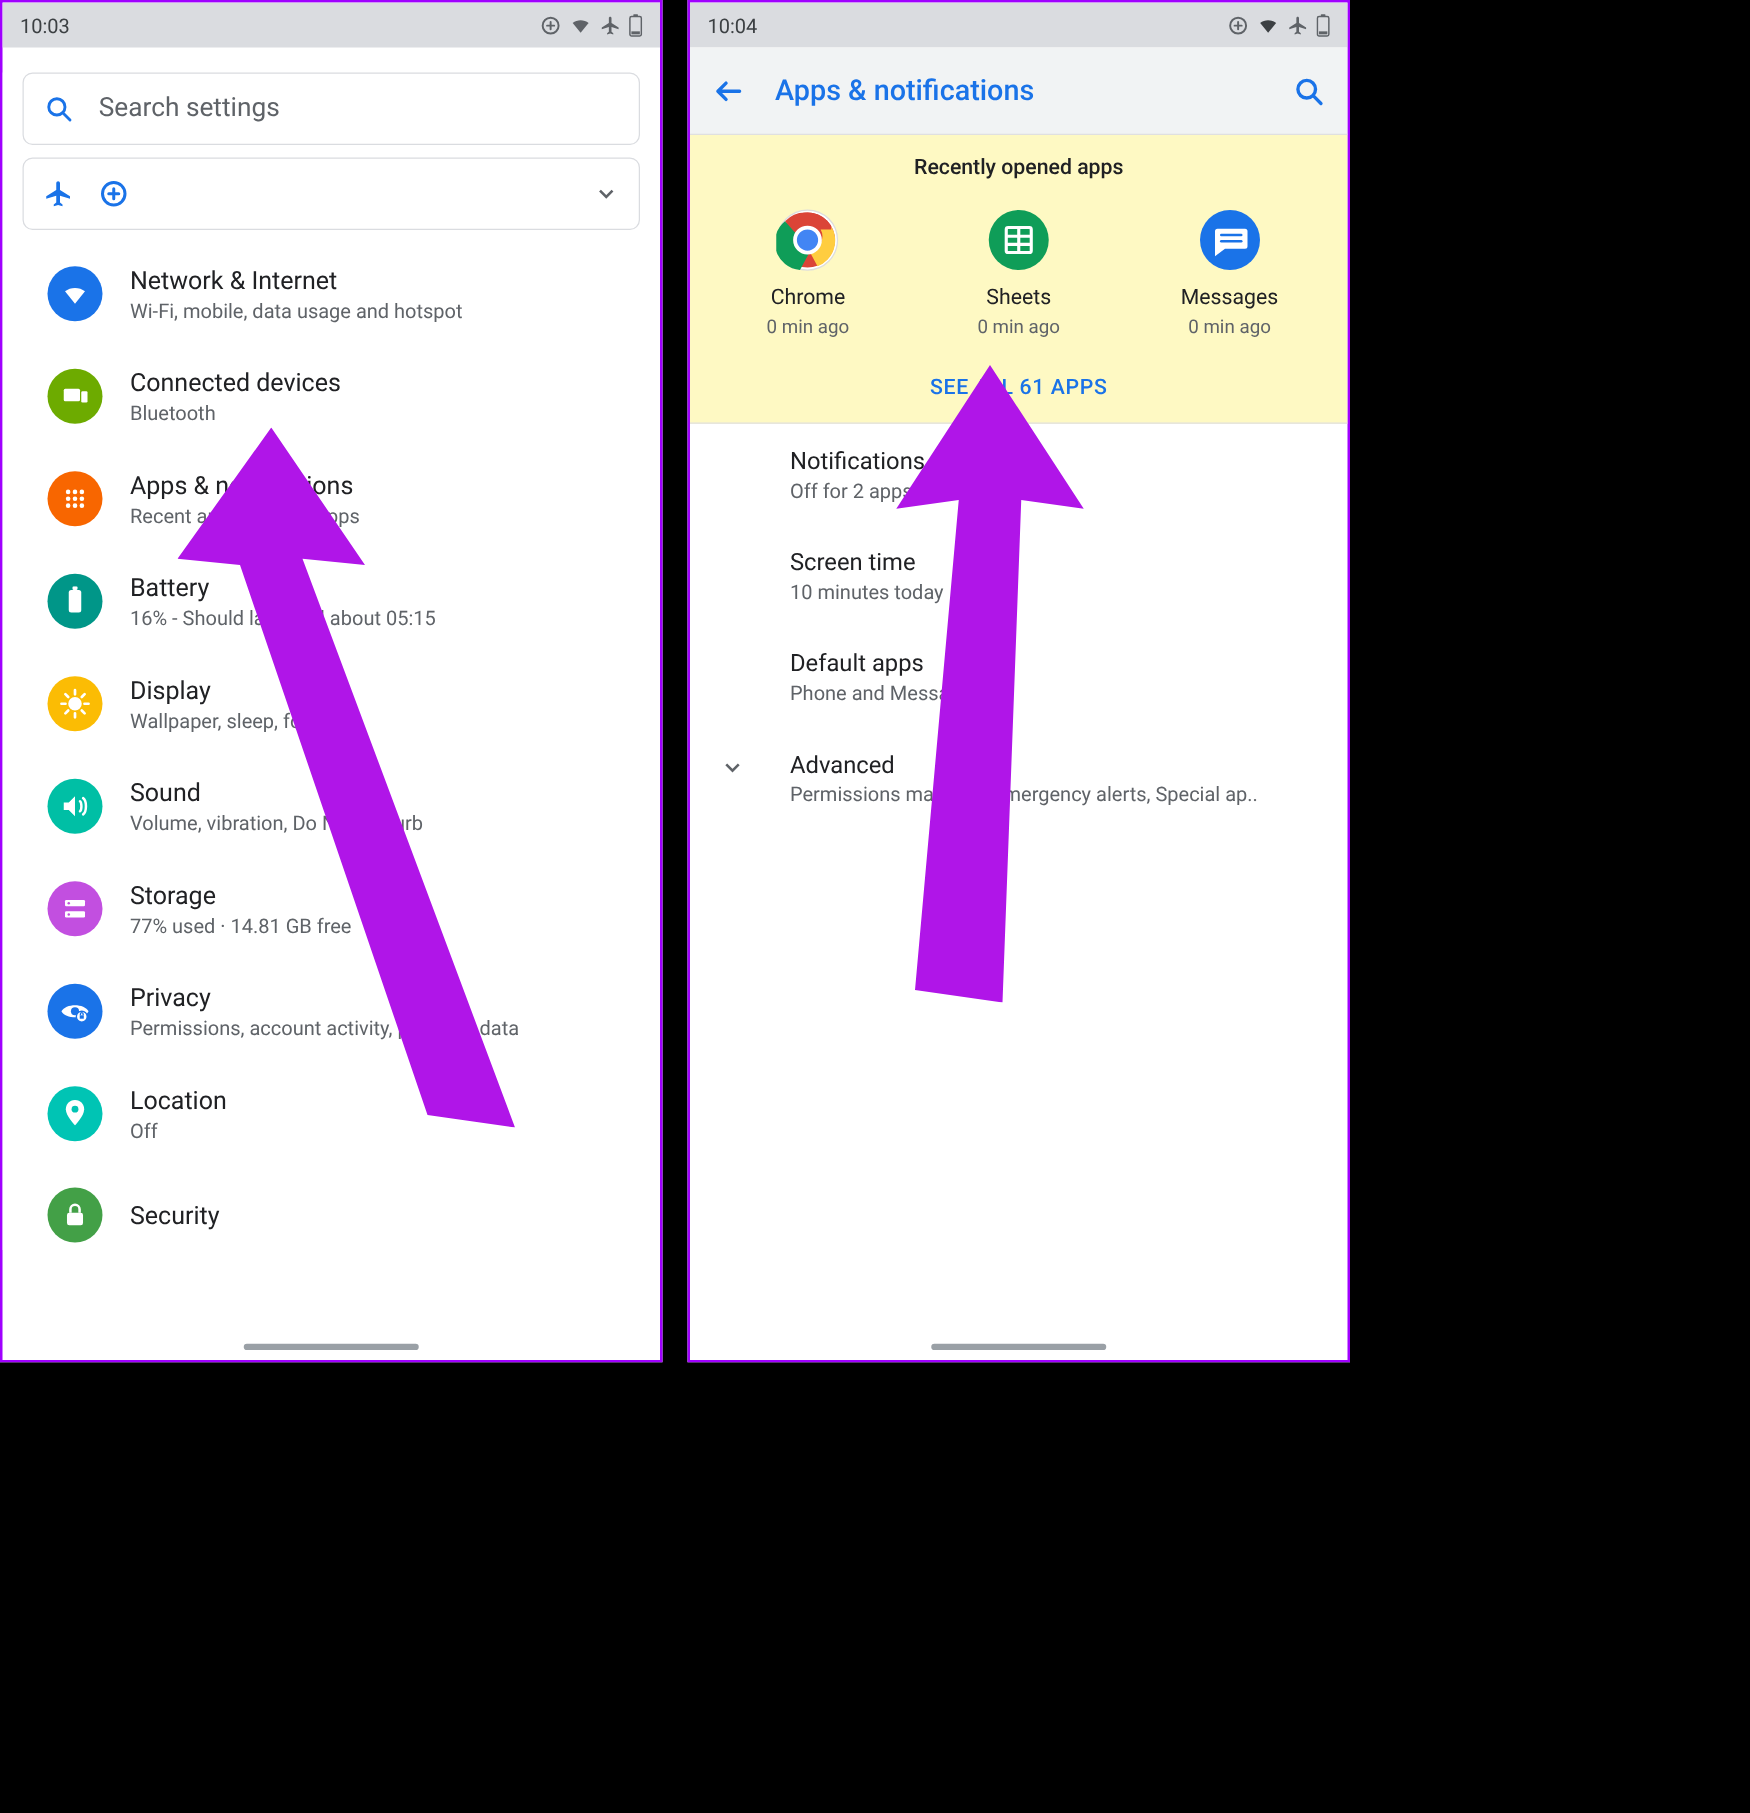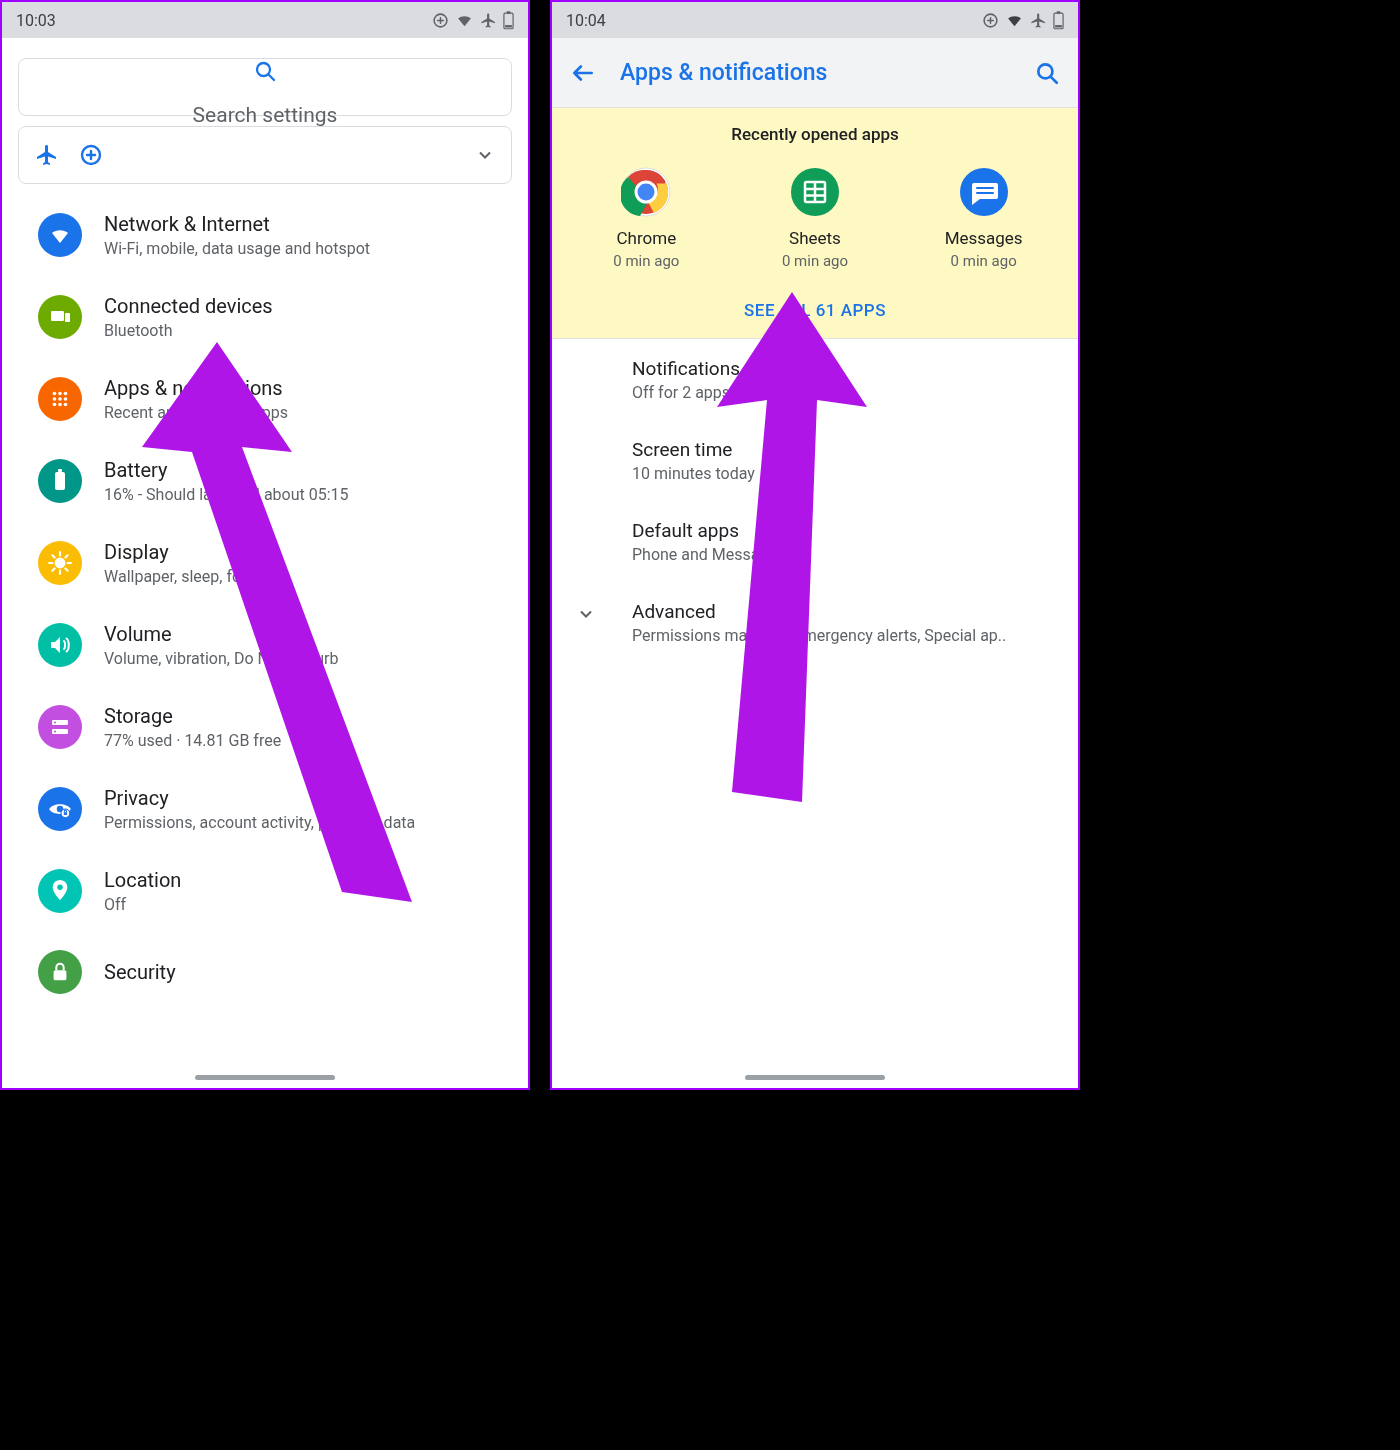--- a/index.html
+++ b/index.html
@@ -42,21 +42,20 @@
   
   .search-box {
     margin: 20px 16px 10px;
     border: 1px solid #dadce0;
     border-radius: 8px;
     height: 58px;
     display: flex;
     align-items: center;
     padding: 0 16px;
     gap: 20px;
-    flex-direction: column;
   }
   .search-box svg { flex: 0 0 auto; }
   .search-placeholder { color: #5f6368; font-size: 21px; }
 
   .quick-card {
     margin: 8px 16px 10px;
     border: 1px solid #dadce0;
     border-radius: 8px;
     height: 58px;
     display: flex;
@@ -244,21 +243,21 @@
     </div>
 
     <div class="setting-row">
       <div class="setting-icon" style="background:#00bfa5">
         <svg width="24" height="24" viewBox="0 0 24 24" fill="#fff">
               <path d="M3 9v6h4l5 5V4L7 9H3z"></path>
               <path d="M16 8c1.5 1 1.5 7 0 8M18.5 5.5c3 2 3 11 0 13" fill="none" stroke="#fff" stroke-width="2" stroke-linecap="round"></path>
             </svg>
       </div>
       <div class="setting-text">
-        <div class="title">Volume</div>
+        <div class="title">Sound</div>
         <div class="sub">Volume, vibration, Do Not Disturb</div>
       </div>
     </div>
 
     <div class="setting-row">
       <div class="setting-icon" style="background:#c24fe0">
         <svg width="24" height="24" viewBox="0 0 24 24" fill="#fff">
               <rect x="4" y="5" width="16" height="5" rx="1"></rect>
               <rect x="4" y="14" width="16" height="5" rx="1"></rect>
               <circle cx="7" cy="7.5" r="1" fill="#c24fe0"></circle>

